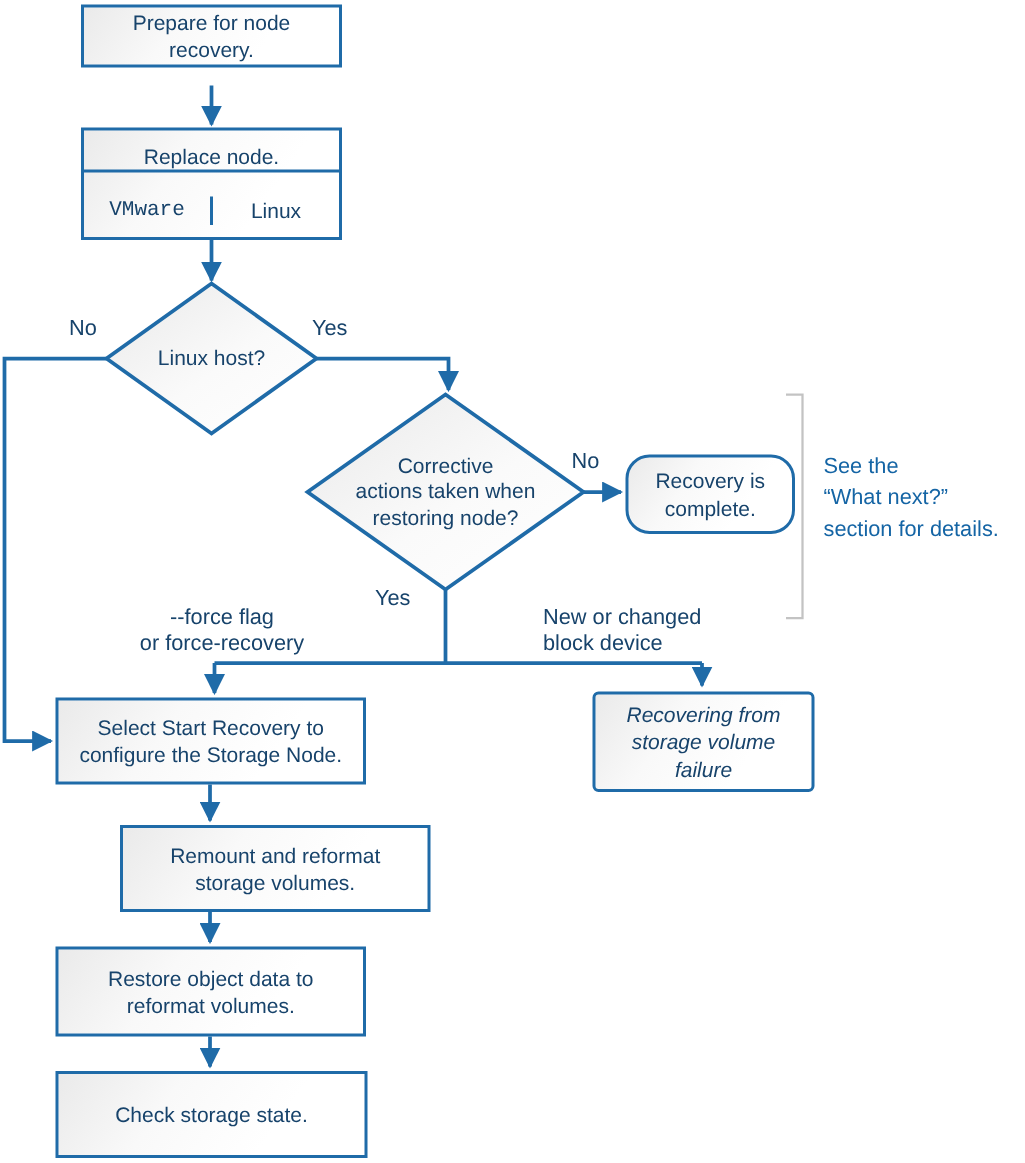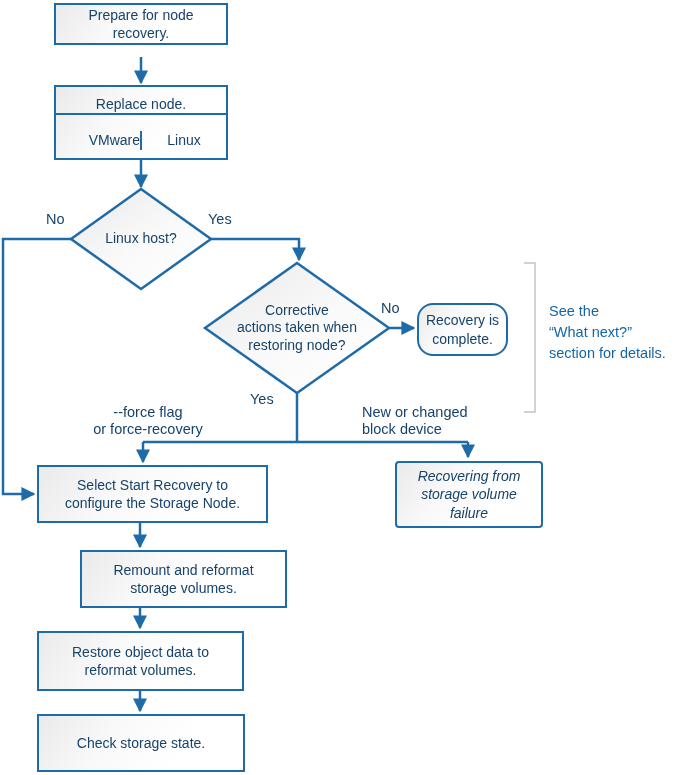--- a/index.html
+++ b/index.html
@@ -59,21 +59,21 @@
     grid-template-columns: 86px 1fr;
     grid-template-rows: 36px 1fr;
   }
   .replace-grid .cell-header {
     grid-column: 1 / span 2;
     border-bottom: 2px solid var(--line);
     display: flex; align-items: center; justify-content: center;
   }
   .replace-grid .cell-vmware {
     border-right: 2px solid var(--line);
-    display: flex; align-items: center; justify-content: flex-end;
+    display: flex; align-items: center; justify-content: center; font-family: Liberation Mono, monospace;
   }
   .replace-grid .cell-linux {
     display: flex; align-items: center; justify-content: center; text-align: right;
   }
   .diamond-text {
     position: absolute;
     display: flex;
     align-items: center;
     justify-content: center;
     text-align: center;
@@ -157,32 +157,32 @@
       <span>Linux</span>
     </div>
   </div>
 
   <div class="diamond-text" style="left:212px; top:263px; width:170px; height:130px;">Corrective
 actions taken when
 restoring node?</div>
 
   <div class="diamond-text" style="left:81px; top:189px; width:120px; height:100px;">Linux host?</div>
 
-  <div class="box rounded" style="left:417px; top:303px; width:91px; height:53px;">
+  <div class="box rounded" style="left:417px; top:303px; width:113px; height:53px;">
     <span class="txt">Recovery is
 complete.</span>
   </div>
 
   <div class="box rounded2 italic" style="left:395px; top:461px; width:148px; height:67px;">
     <span class="txt">Recovering from
 storage volume
 failure</span>
   </div>
 
-  <div class="box" style="left:37px; top:465px; width:231px; height:58px;">
+  <div class="box" style="left:37px; top:465px; width:207px; height:58px;">
     <span class="txt">Select Start Recovery to
 configure the Storage Node.</span>
   </div>
 
   <div class="box" style="left:37px; top:550px; width:207px; height:58px;margin-left:43px;">
     <span class="txt">Remount and reformat
 storage volumes.</span>
   </div>
 
   <div class="box" style="left:37px; top:631px; width:207px; height:60px;">

